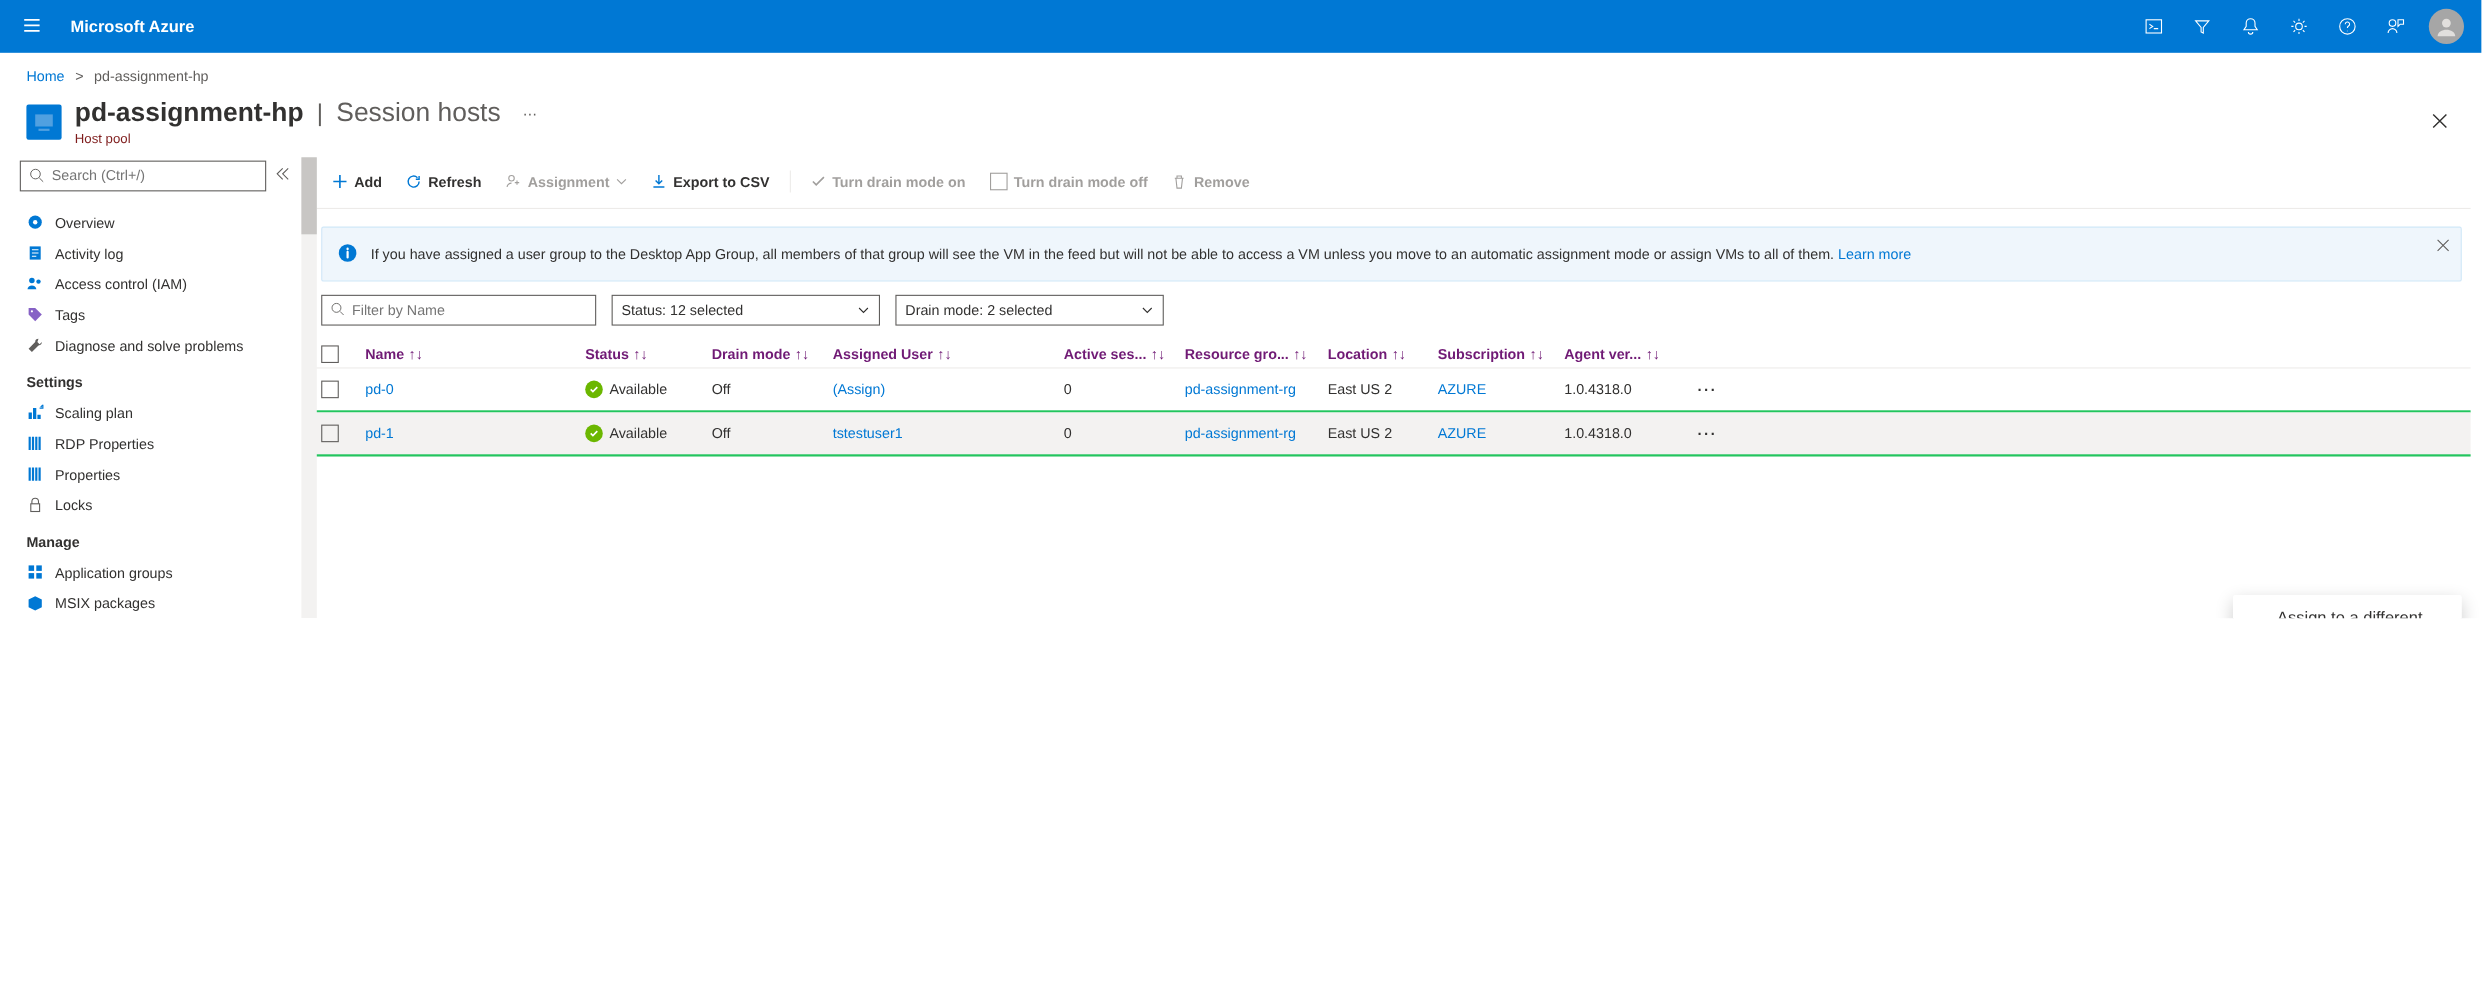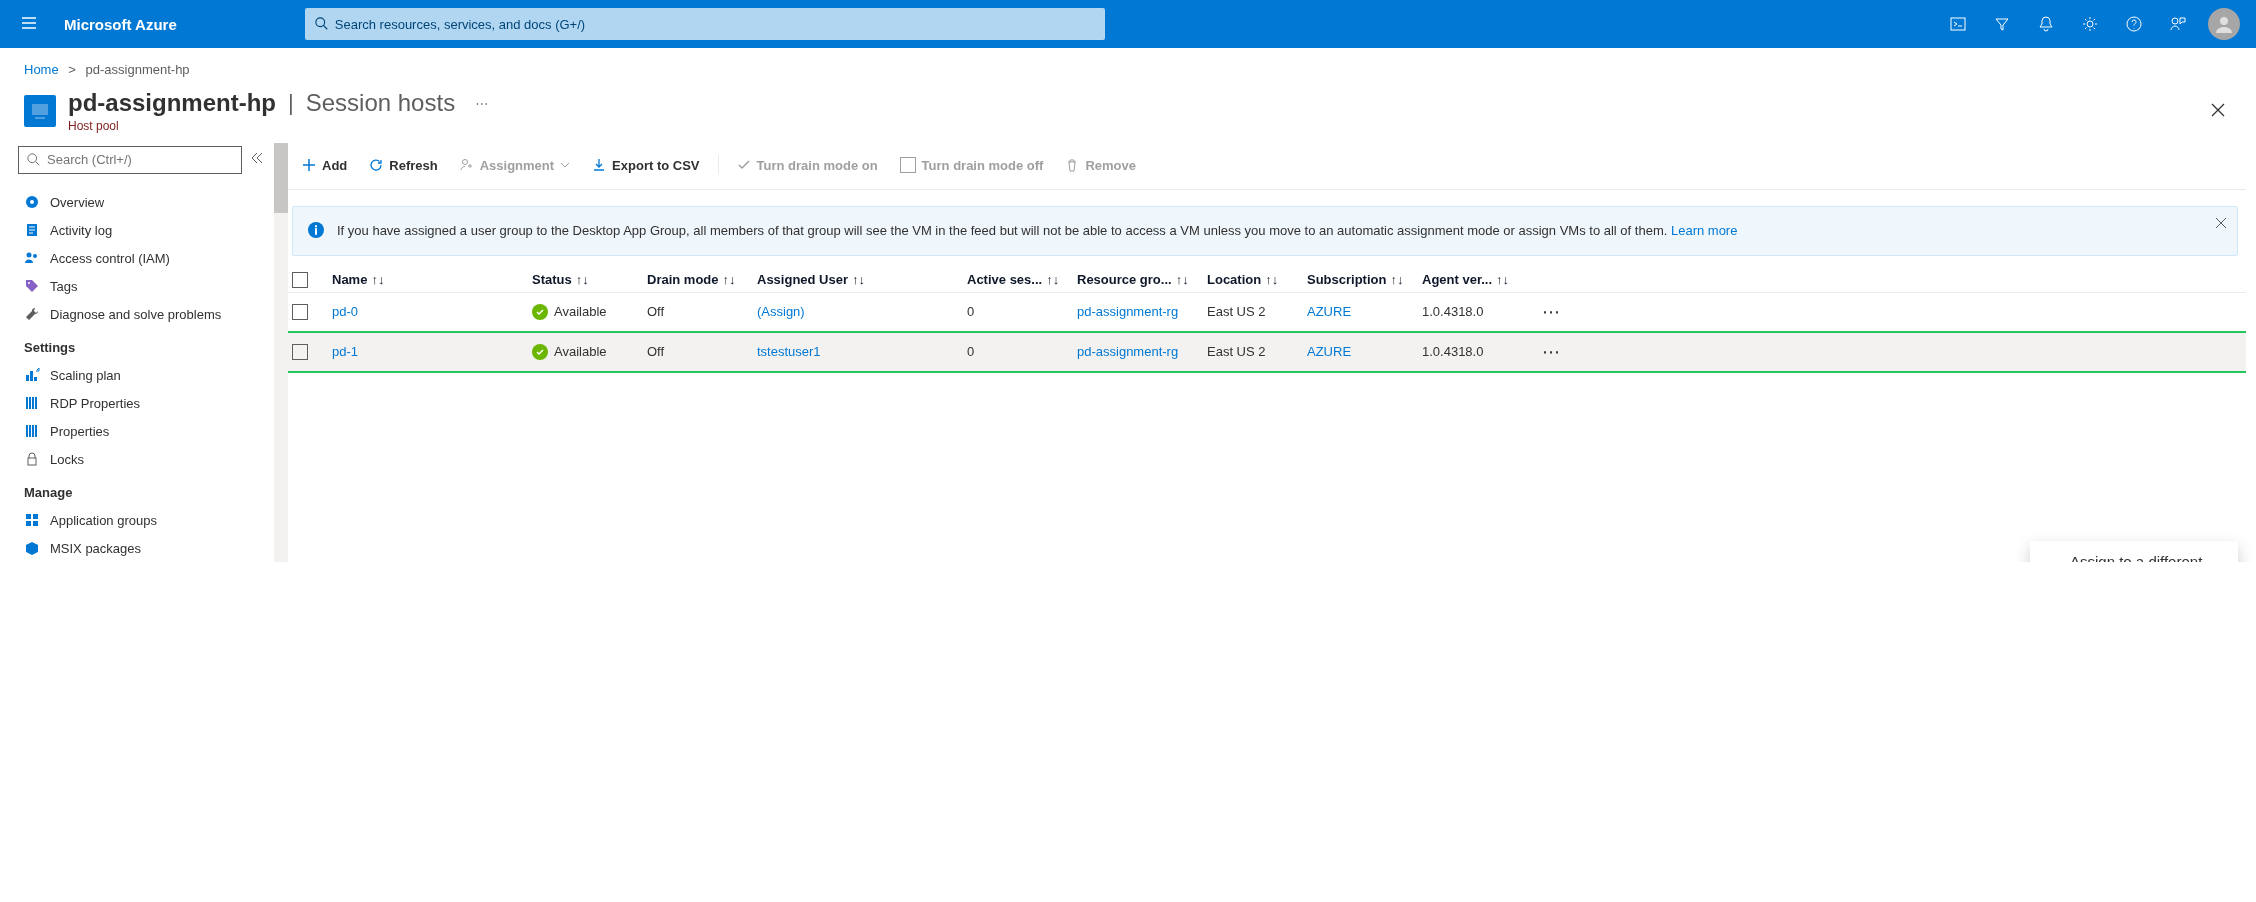--- a/index.html
+++ b/index.html
@@ -68,21 +68,21 @@
   .filters { display:flex; gap:14px; padding: 0 8px 14px 8px; }
   .filter-box { border:1px solid #605e5c; height:28px; display:flex; align-items:center; padding:0 8px; background:#fff;}
   .filter-box input { border:none; outline:none; font-size:13px; flex:1;}
   .filter-box .chev { margin-left:auto; }
   .filter-name { width:250px; }
   .filter-status { width:244px; justify-content:space-between;}
   .filter-drain { width:244px; justify-content:space-between;}
 
   
   .table { width:100%; }
-  .th-row { display:flex; align-items:center; border-bottom:1px solid #edebe9; padding: 4px 8px; font-weight:600; color:#0f172a;}
+  .th-row { display:flex; align-items:center; border-bottom:1px solid #edebe9; padding: 4px 8px; font-weight:600; color:#701a75;}
   .td-row { display:flex; align-items:center; padding: 8px 8px; border-bottom:2px solid #22c55e; }
   .td-row.hovered { background:#f3f2f1; }
   .col-check{ width:40px; display:flex; align-items:center;}
   .col-name { width:200px; display:flex; align-items:center; gap:6px;}
   .col-status { width:115px; display:flex; align-items:center; gap:6px;}
   .col-drain { width:110px; }
   .col-user { width:210px; }
   .col-sessions { width:110px; text-align:left;}
   .col-rg { width:130px; }
   .col-loc { width:100px; }
@@ -105,29 +105,20 @@
 </head>
 <body>
 
 <div class="topbar">
   <div class="hamburger">
     <svg width="18" height="18" viewBox="0 0 18 18">
         <path d="M2 4h14M2 9h14M2 14h14" stroke="#fff" stroke-width="1.5"></path>
       </svg>
   </div>
   <div class="brand">Microsoft Azure</div>
-  <div class="search-wrap">
-    <div class="search-box">
-      <svg width="14" height="14" viewBox="0 0 16 16">
-          <circle cx="6" cy="6" r="5" stroke="#004578" fill="none" stroke-width="1.3"></circle>
-          <path d="M10 10l4 4" stroke="#004578" stroke-width="1.3"></path>
-        </svg>
-      <input class="search-input" placeholder="Search resources, services, and docs (G+/)" style="">
-    </div>
-  </div>
   <div class="top-spacer"></div>
   <div class="top-icons">
     <div class="top-icon">
         <svg width="18" height="18" viewBox="0 0 18 18">
           <rect x="2" y="3" width="14" height="12" stroke="#fff" fill="none"></rect>
           <path d="M5 7l3 2-3 2M9 11h4" stroke="#fff" fill="none"></path>
         </svg>
       </div>
     <div class="top-icon">
         <svg width="18" height="18" viewBox="0 0 18 18">
@@ -353,20 +344,41 @@
       <svg width="18" height="18" viewBox="0 0 18 18">
           <circle cx="9" cy="9" r="8" fill="#0078d4"></circle>
           <path d="M9 5v.5M9 8v5" stroke="#fff" stroke-width="2" stroke-linecap="round"></path>
         </svg>
       <div class="info-text"><span>If you have assigned a user group to the Desktop App Group, all members of that group will see the VM in the feed but will not be able to access a VM unless you move to an automatic assignment mode or assign VMs to all of them.</span> <a>Learn more</a></div>
       <div class="info-close"><svg width="12" height="12" viewBox="0 0 12 12">
             <path d="M1 1l10 10M11 1L1 11" stroke="#605e5c"></path>
           </svg></div>
     </div>
 
+    <div class="filters">
+      <div class="filter-box filter-name">
+        <svg width="13" height="13" viewBox="0 0 16 16">
+            <circle cx="6" cy="6" r="5" stroke="#605e5c" fill="none"></circle>
+            <path d="M10 10l4 4" stroke="#605e5c"></path>
+          </svg>
+        <input style="margin-left: 6px;" placeholder="Filter by Name">
+      </div>
+      <div class="filter-box filter-status">
+        <span>Status: 12 selected</span>
+        <svg class="chev" width="12" height="12" viewBox="0 0 12 12">
+            <path d="M2 4l4 4 4-4" stroke="#323130" fill="none"></path>
+          </svg>
+      </div>
+      <div class="filter-box filter-drain">
+        <span>Drain mode: 2 selected</span>
+        <svg class="chev" width="12" height="12" viewBox="0 0 12 12">
+            <path d="M2 4l4 4 4-4" stroke="#323130" fill="none"></path>
+          </svg>
+      </div>
+    </div>
 
     <div class="table">
       <div class="th-row">
         <div class="col-check">
             <div class="checkbox"></div>
           </div>
         <div class="col-name th-label">
             <span>Name</span>
             <span>↑↓</span>
           </div>

